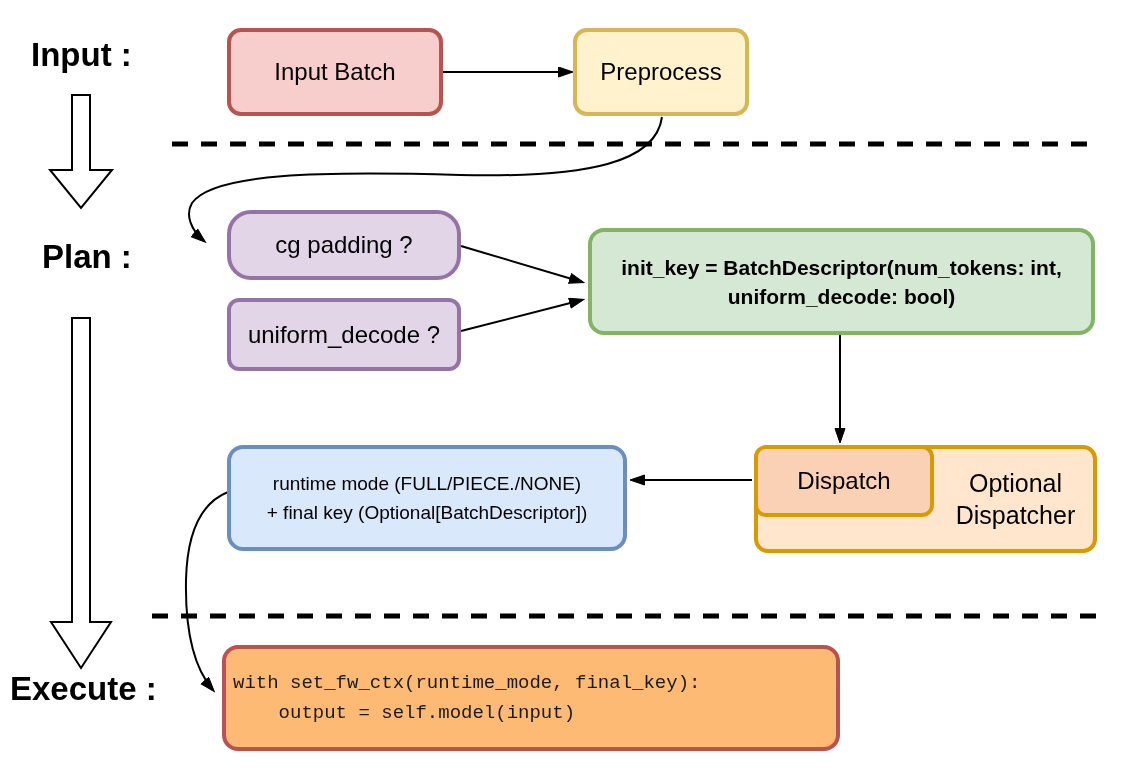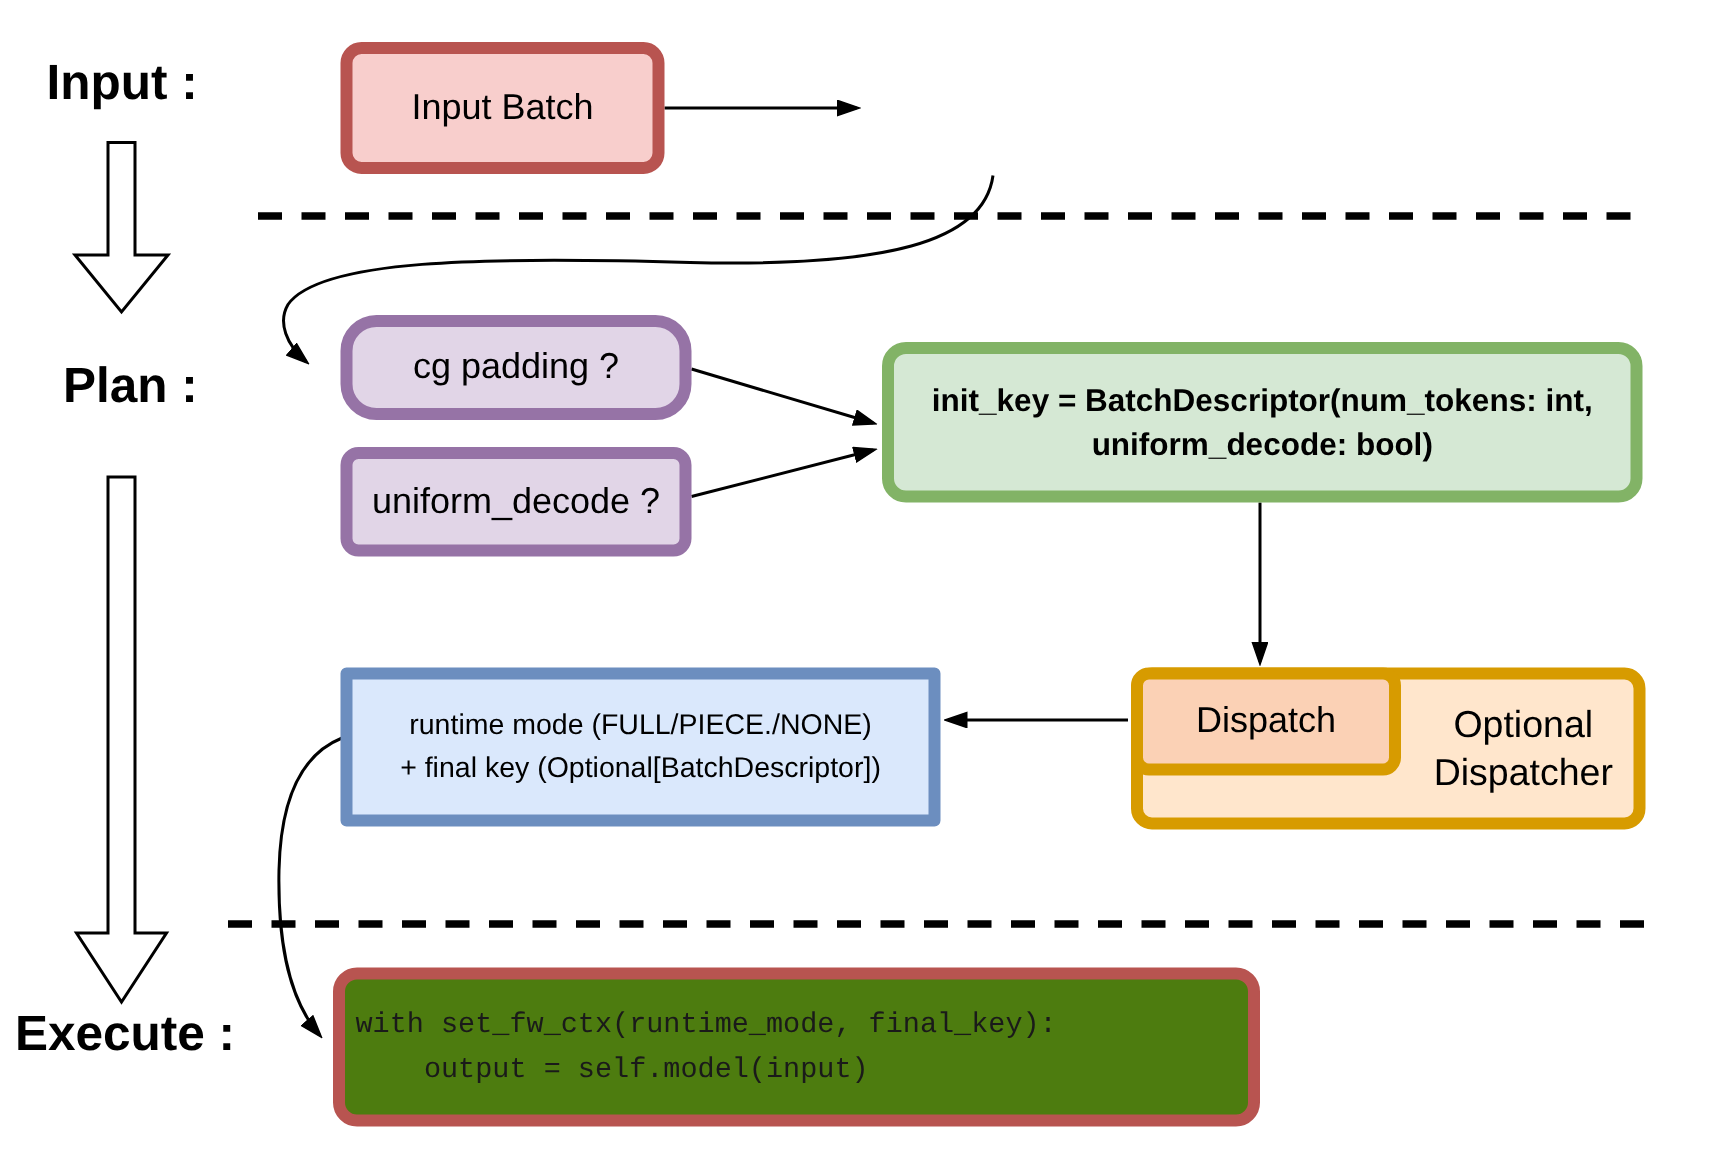--- a/index.html
+++ b/index.html
@@ -11,21 +11,21 @@
     overflow:hidden;
   }
   #connectors{position:absolute;left:0;top:0;width:1142px;height:770px;z-index:1;}
   .stage-label{
     position:absolute;z-index:3;
     font-weight:bold;font-size:33px;line-height:38px;color:#000000;
     white-space:nowrap;
   }
   .node{
     position:absolute;z-index:2;
-    border:8px solid #0369a1;border-radius:14px;
+    border:4px solid #0369a1;border-radius:14px;
     display:flex;flex-direction:column;align-items:center;justify-content:center;
     color:#000000;text-align:center;
     box-sizing:border-box;
   }
   .node .ln{display:block;white-space:pre;}
   .fs24{font-size:24px;}
   .green-box{font-size:21px;line-height:29px;}
   .blue-box{font-size:19px;line-height:29px;}
   .dispatch-label{font-size:24px;}
   .cud-label{
@@ -70,20 +70,23 @@
   </svg>
 
   <div class="stage-label" style="left:31px;top:36px;">Input :</div>
   <div class="stage-label" style="left:42px;top:238px;">Plan :</div>
   <div class="stage-label" style="left:10px;top:670px;">Execute :</div>
 
   <div class="node fs24" style="left: 227px; top: 28px; width: 216px; height: 88px; background-color: rgb(248, 206, 204); border-color: rgb(184, 84, 80);">
     <span class="ln">Input Batch</span>
   </div>
 
+  <div class="node fs24" style="left: 573px; top: 28px; width: 176px; height: 88px; background-color: rgb(255, 242, 204); border-color: rgb(214, 182, 86);">
+    <span class="ln">Preprocess</span>
+  </div>
 
   <div class="node fs24" style="left: 227px; top: 210px; width: 234px; height: 70px; border-radius: 24px; background-color: rgb(225, 213, 231); border-color: rgb(150, 115, 166);">
     <span class="ln">cg padding ?</span>
   </div>
 
   <div class="node fs24" style="left: 227px; top: 298px; width: 234px; height: 73px; border-radius: 12px; background-color: rgb(225, 213, 231); border-color: rgb(150, 115, 166);">
     <span class="ln">uniform_decode ?</span>
   </div>
 
   <div class="node green-box" style="left: 588px; top: 228px; width: 507px; height: 107px; border-radius: 16px; background-color: rgb(213, 232, 212); border-color: rgb(130, 179, 102); font-weight: bold;">
@@ -95,23 +98,23 @@
   </div>
   <div class="cud-label" style="left:934px;top:445px;width:163px;height:108px;">
     <span class="ln">Optional</span>
     <span class="ln">Dispatcher</span>
   </div>
 
   <div class="node dispatch-label" style="left: 754px; top: 445px; width: 180px; height: 72px; border-radius: 12px; background-color: rgb(251, 209, 181); border-color: rgb(215, 155, 0);">
     <span class="ln">Dispatch</span>
   </div>
 
-  <div class="node blue-box" style="left: 227px; top: 445px; width: 400px; height: 106px; border-radius: 4px; background-color: rgb(218, 232, 252); border-color: rgb(108, 142, 191);">
+  <div class="node blue-box" style="left: 227px; top: 445px; width: 400px; height: 106px; border-radius: 16px; background-color: rgb(218, 232, 252); border-color: rgb(108, 142, 191);">
     <span class="ln">runtime mode (FULL/PIECE./NONE)</span>
     <span class="ln">+ final key (Optional[BatchDescriptor])</span>
   </div>
 
-  <div class="node code-box" style="left: 222px; top: 645px; width: 618px; height: 106px; background-color: #4d7c0f; border-color: rgb(184, 84, 80);">
+  <div class="node code-box" style="left: 222px; top: 645px; width: 618px; height: 106px; background-color: #fdba74; border-color: rgb(184, 84, 80);">
     <span class="ln">with set_fw_ctx(runtime_mode, final_key):</span>
     <span class="ln">    output = self.model(input)</span>
   </div>
 
 </div>
 
 </body></html>

